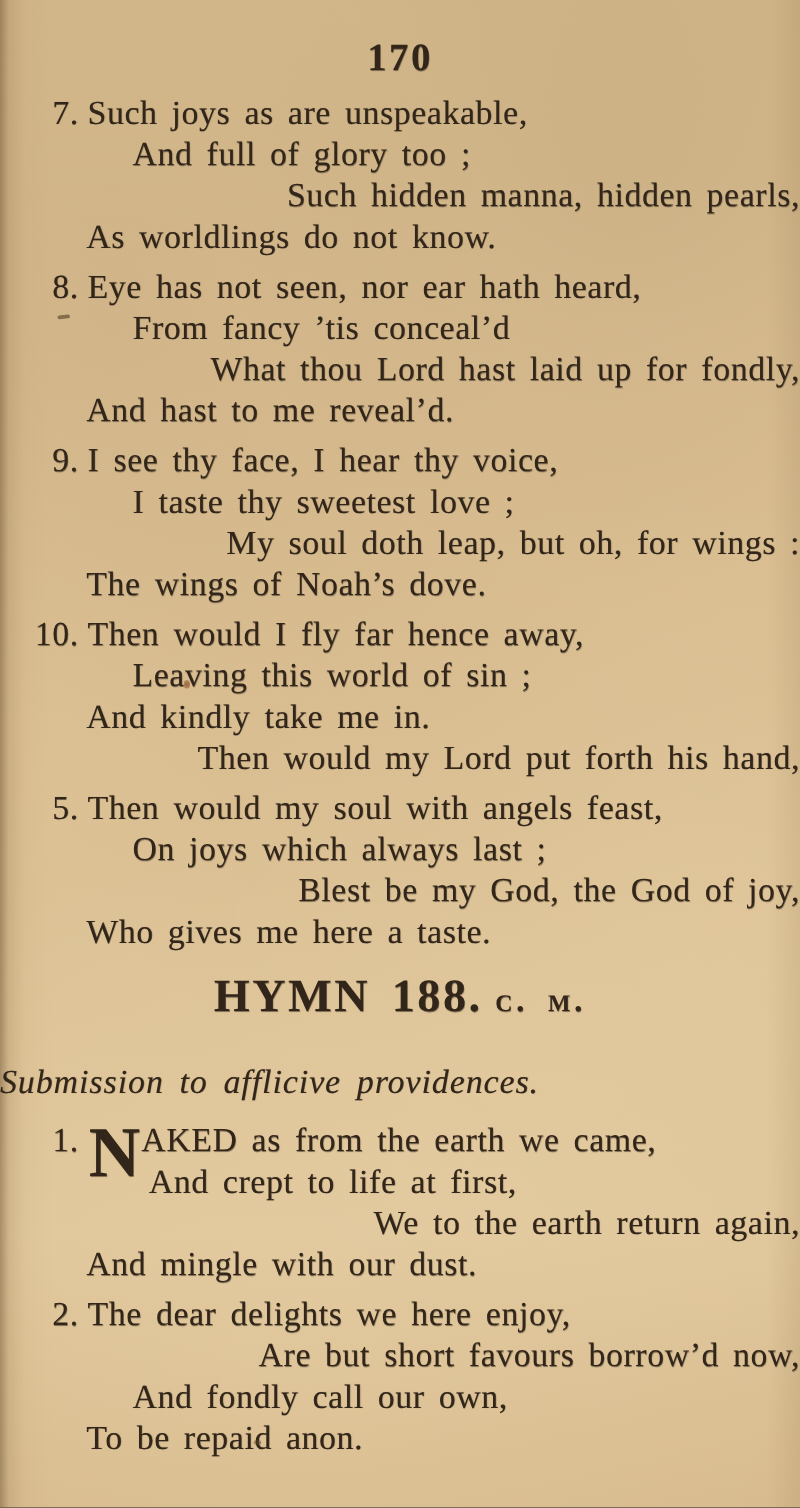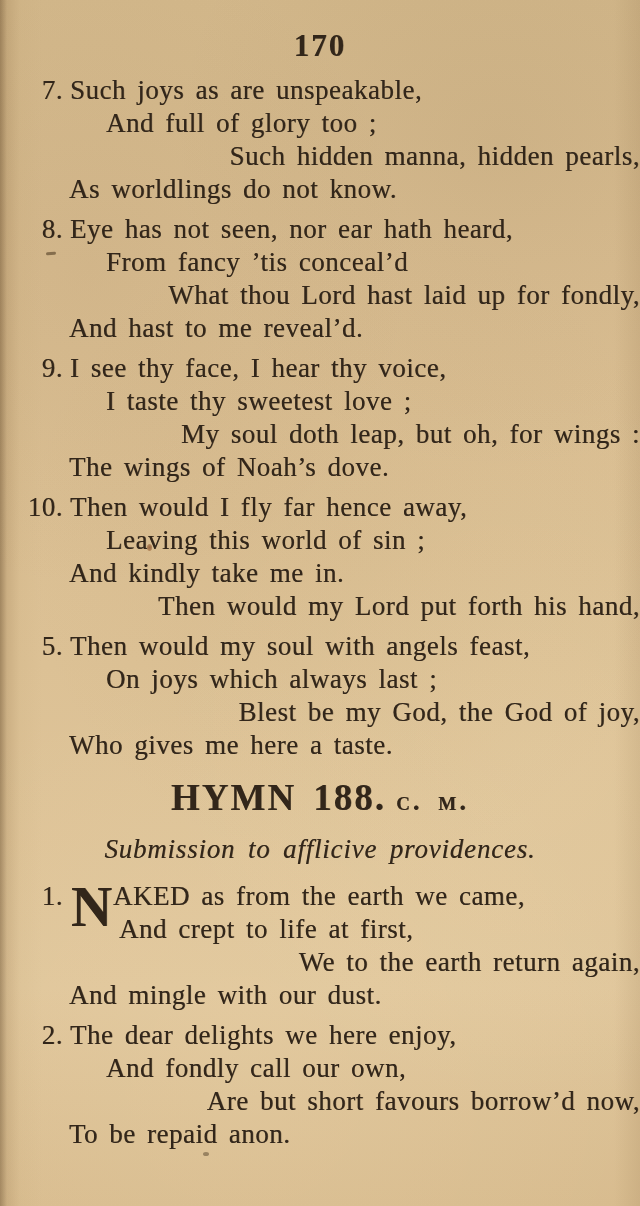--- a/index.html
+++ b/index.html
@@ -84,22 +84,22 @@
   }
   .heading .meter {
     font-size: 27px;
     font-variant: small-caps;
     font-weight: bold;
     letter-spacing: 3px;
     margin-left: 10px;
   }
 
   .subtitle {
-    margin-top: 6px;
-    text-align: center;
+    margin-top: 22px;
+    text-align: left;
     font-style: italic;
     font-size: 27px;
     line-height: 33px;
     word-spacing: 5px;
     letter-spacing: 0.8px;
   }
 
   .hymn-verses { margin-top: 14px; }
 
   
@@ -167,22 +167,22 @@
 
   <div class="hymn-verses ink">
       <div class="stanza">
         <div class="line ln-first drop-first"><span class="num">1.</span><span class="dropcap">N</span><span>AKED as from the earth we came,</span></div>
         <div class="line ln-deep after-drop"><span>And crept to life at first,</span></div>
         <div class="line ln-mid"><span>We to the earth return again,</span></div>
         <div class="line ln-deep2"><span>And mingle with our dust.</span></div>
       </div>
       <div class="stanza">
         <div class="line ln-first"><span class="num">2.</span><span>The dear delights we here enjoy,</span></div>
+        <div class="line ln-mid"><span>Are but short favours borrow’d now,</span></div>
         <div class="line ln-deep"><span>And fondly call our own,</span></div>
-        <div class="line ln-mid"><span>Are but short favours borrow’d now,</span></div>
         <div class="line ln-deep2"><span>To be repaid anon.</span></div>
       </div>
     </div>
 
   <div class="artifact a-dash"></div>
   <div class="artifact a-speck"></div>
   <div class="artifact a-dot"></div>
 
 </div>
 

